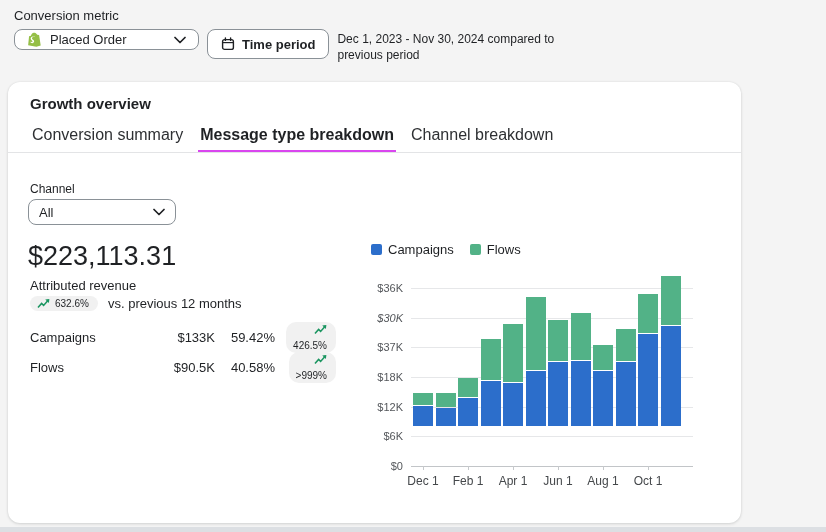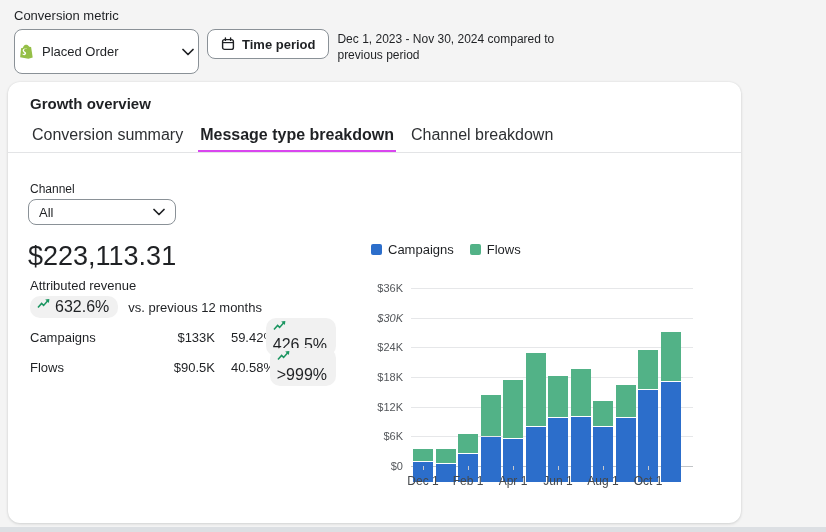--- a/index.html
+++ b/index.html
@@ -1,22 +1,22 @@
 <!DOCTYPE html>
 <html><head>
 <meta charset="utf-8">
 <style>
   html,body{margin:0;padding:0;width:826px;height:532px;overflow:hidden;
     background:#f4f4f4;font-family:"Liberation Sans",sans-serif;color:#1f2124;}
   
   .toolbar{padding:8px 0 0 14px;}
   .toolbar-label{font-size:13px;margin-bottom:6px;}
   .toolbar-row{display:flex;align-items:flex-start;gap:8px;}
-  .metric-select{width:185px;height:45px;box-sizing:border-box;display:flex;align-items:center;
-    gap:8px;padding:0 4px;background:#fff;border:1px solid #8a9197;border-radius:8px;
+  .metric-select{width:185px;height:21px;box-sizing:border-box;display:flex;align-items:center;
+    gap:8px;padding:0 12px;background:#fff;border:1px solid #8a9197;border-radius:8px;
     font-size:13px;cursor:pointer;}
   .metric-select .chev{margin-left:auto;display:flex;}
   .time-btn{height:30px;box-sizing:border-box;display:flex;align-items:center;gap:7px;
     padding:0 13px;background:#fff;border:1px solid #8a9197;border-radius:8px;
     font-size:13px;font-weight:700;cursor:pointer;color:#1f2124;}
   .date-text{font-size:12px;line-height:16px;padding-top:2px;}
   
   .card{position:absolute;left:8px;top:82px;width:733px;height:441px;background:#fff;
     border-radius:12px;box-shadow:0 1px 3px rgba(31,33,36,.14),0 0 2px rgba(31,33,36,.08);}
   .card-title{position:absolute;left:22px;top:13px;font-size:15px;font-weight:700;}
@@ -26,36 +26,36 @@
   .tabs-divider{position:absolute;left:0;right:0;top:70px;height:1px;background:#e3e4e6;}
   
   .channel-label{position:absolute;left:22px;top:100px;font-size:12px;}
   .channel-select{position:absolute;left:20px;top:117px;width:148px;height:26px;box-sizing:border-box;
     display:flex;align-items:center;padding:0 10px;background:#fff;border:1px solid #8a9197;
     border-radius:8px;font-size:13px;cursor:pointer;}
   .channel-select .chev{margin-left:auto;display:flex;}
   .revenue{position:absolute;left:20px;top:158px;font-size:27px;line-height:32px;font-weight:400;}
   .metric-label{position:absolute;left:22px;top:196px;font-size:13px;}
   .summary-change{position:absolute;left:22px;top:214px;display:flex;align-items:center;gap:10px;font-size:13px;}
-  .pill{display:inline-flex;align-items:flex-start;gap:5px;background:#f1f1f1;border-radius:10px;
-    padding:2px 9px 2px 7px;font-size:16px;color:#1f2124;}
+  .pill{display:inline-flex;align-items:flex-end;gap:5px;background:#f1f1f1;border-radius:10px;
+    padding:2px 9px 2px 7px;font-size:10px;color:#1f2124;}
   .break-row{position:absolute;left:22px;width:322px;height:22px;display:flex;align-items:center;font-size:13px;}
   .row1{top:244px;} .row2{top:274px;}
   .br-value{position:absolute;left:100px;width:85px;text-align:right;}
   .br-share{position:absolute;left:192px;width:53px;text-align:right;}
   .br-badge{position:absolute;right:16px;flex-direction:column;}
   
   .chart{position:absolute;left:363px;top:160px;width:345px;}
   .legend{display:flex;align-items:center;gap:16px;font-size:13px;}
   .legend-item{display:flex;align-items:center;gap:6px;cursor:pointer;}
   .legend-swatch{width:11px;height:11px;border-radius:2px;display:inline-block;}
   .plot-wrap{display:flex;margin-top:31px;}
   .yaxis{position:relative;width:40px;height:178px;flex:0 0 40px;}
   .ytick{position:absolute;right:8px;font-size:11px;color:#54575b;white-space:nowrap;}
-  .plot{position:relative;width:295px;height:194px;}
+  .plot{position:relative;width:295px;height:138px;}
   .gridline{position:absolute;left:0;width:282px;height:1px;background:#e6e7e9;}
   .gridline.zero{background:#c2c5c8;}
   .bar{position:absolute;width:20px;}
   .xtickmark{position:absolute;width:1px;height:4px;top:178px;background:#c6c9cc;}
   .xlabel{position:absolute;top:186px;width:50px;text-align:center;font-size:12px;color:#45484b;white-space:nowrap;}
   .bottom-edge{position:absolute;left:0;right:0;bottom:0;height:5px;background:#dcdfe3;}
 </style>
 </head>
 <body>
 
@@ -168,21 +168,21 @@
       </span>
       <span class="legend-item">
         <span class="legend-swatch" style="background: rgb(82, 178, 135);"></span>
         <span>Flows</span>
       </span>
     </div>
     <div class="plot-wrap">
       <div class="yaxis">
           <div class="ytick" style="top: -6px;">$36K</div>
           <div class="ytick" style="top: 23.6667px; font-style: italic;">$30K</div>
-          <div class="ytick" style="top: 53.3333px;">$24K</div>
+          <div class="ytick" style="top: 53.3333px;">$37K</div>
           <div class="ytick" style="top: 83px;">$18K</div>
           <div class="ytick" style="top: 112.667px;">$12K</div>
           <div class="ytick" style="top: 142.333px;">$6K</div>
           <div class="ytick" style="top: 172px;">$0</div>
         </div>
       <div class="plot">
           <div class="gridline" style="top: 0px;"></div>
           <div class="gridline" style="top: 29.6667px;"></div>
           <div class="gridline" style="top: 59.3333px;"></div>
           <div class="gridline" style="top: 89px;"></div>

